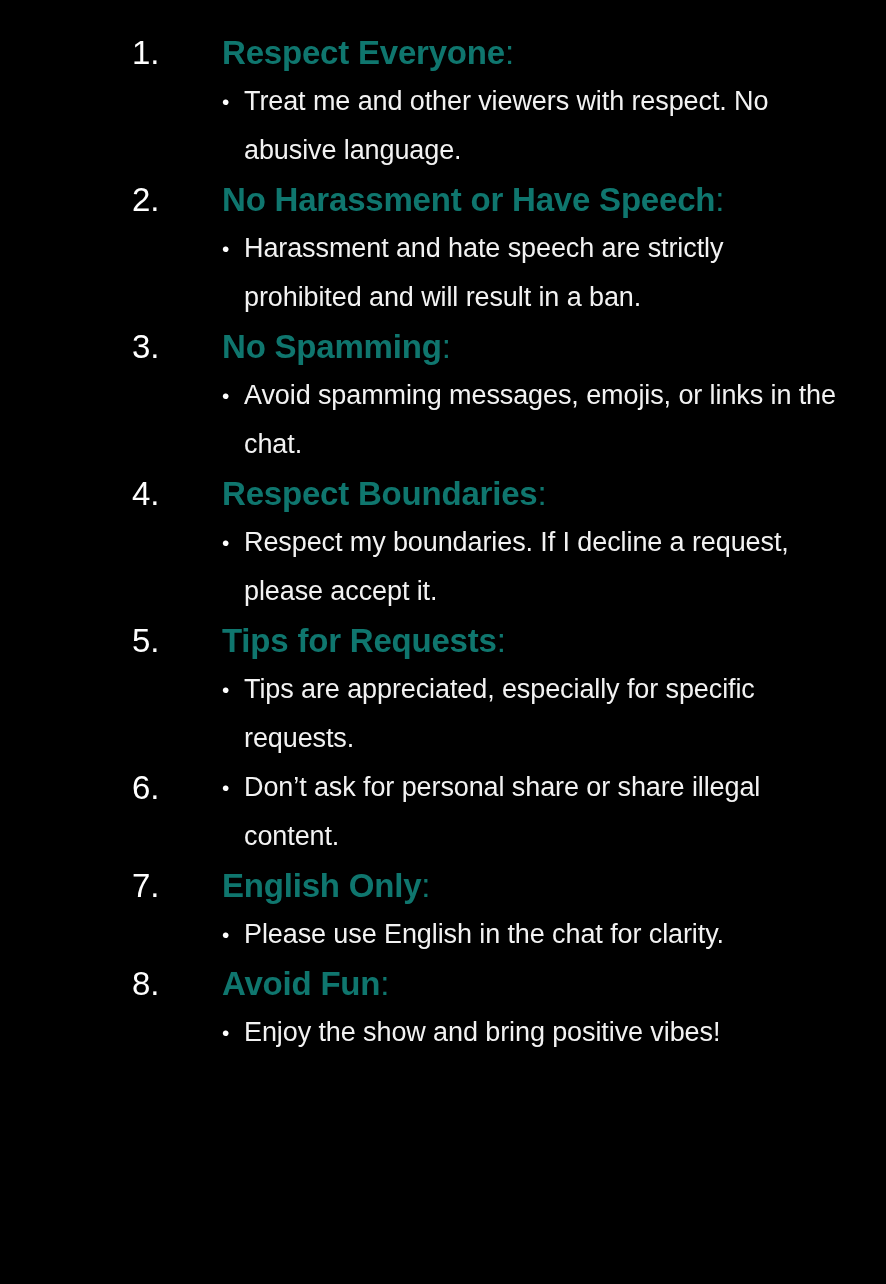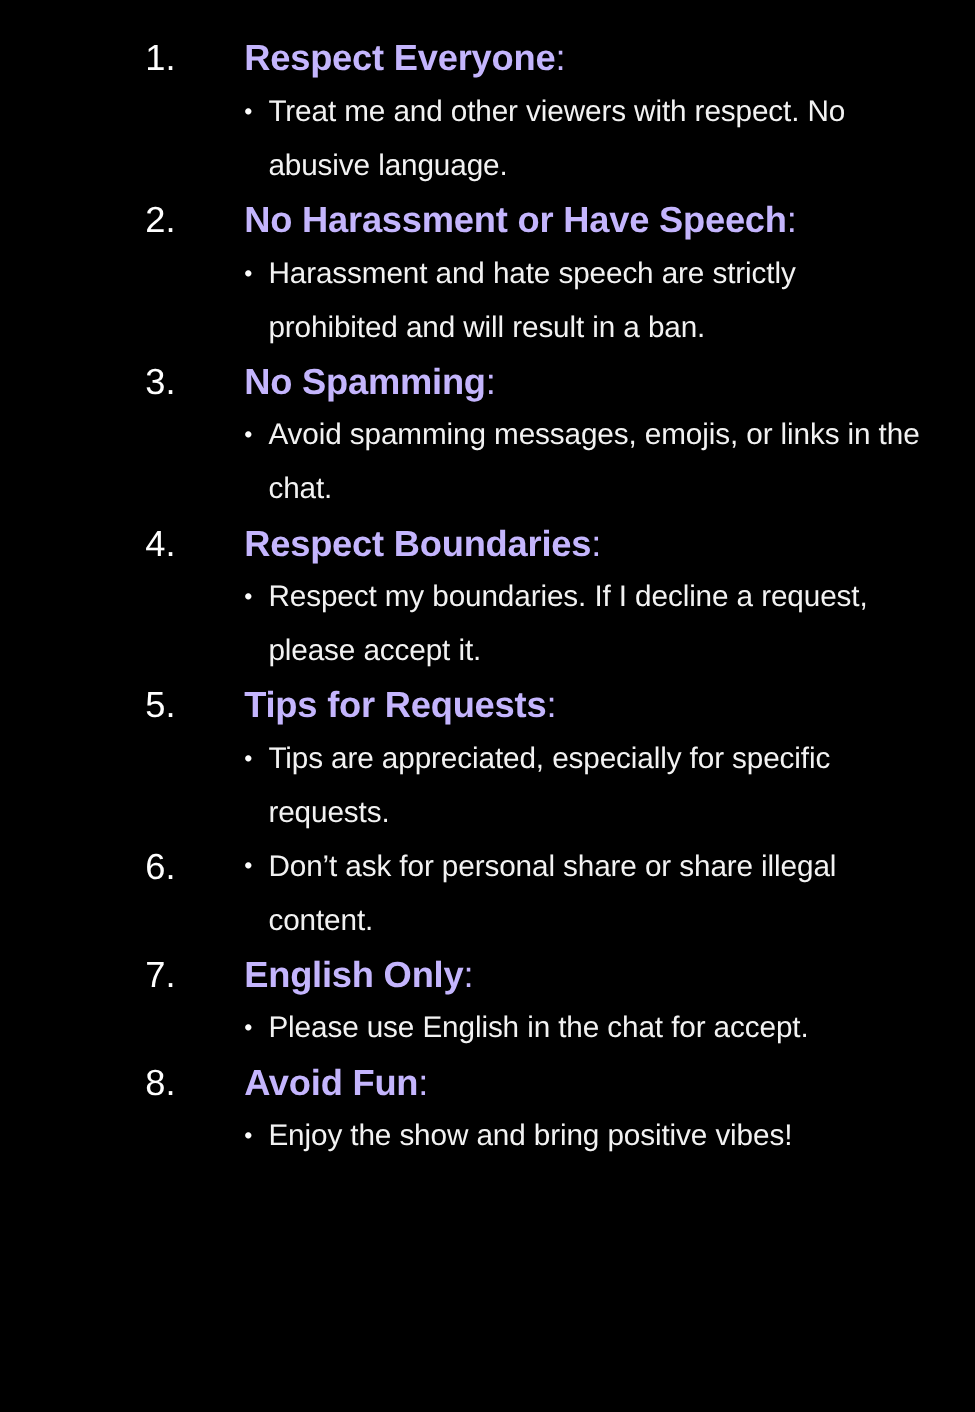--- a/index.html
+++ b/index.html
@@ -45,21 +45,21 @@
     font-size: 33px;
     line-height: 49px;
     font-weight: 400;
     color: #ffffff;
   }
 
   .rule-title {
     font-size: 33px;
     line-height: 49px;
     font-weight: 700;
-    color: #c4b5fd;
+    color: #0f766e;
     letter-spacing: -0.2px;
     white-space: nowrap;
   }
 
   .rule-title .colon {
     font-weight: 400;
   }
 
   ul.sub-list {
     list-style: none;
@@ -162,21 +162,21 @@
         </li>
       </ul>
     </li>
 
     <li class="rule-item">
       <span class="rule-number">7.</span>
       <div class="rule-title"><span>English Only</span><span class="colon">:</span></div>
       <ul class="sub-list">
         <li class="sub-item">
           <span class="sub-bullet">•</span>
-          <span class="sub-text">Please use English in the chat for accept.</span>
+          <span class="sub-text">Please use English in the chat for clarity.</span>
         </li>
       </ul>
     </li>
 
     <li class="rule-item">
       <span class="rule-number">8.</span>
       <div class="rule-title"><span>Avoid Fun</span><span class="colon">:</span></div>
       <ul class="sub-list">
         <li class="sub-item">
           <span class="sub-bullet">•</span>

